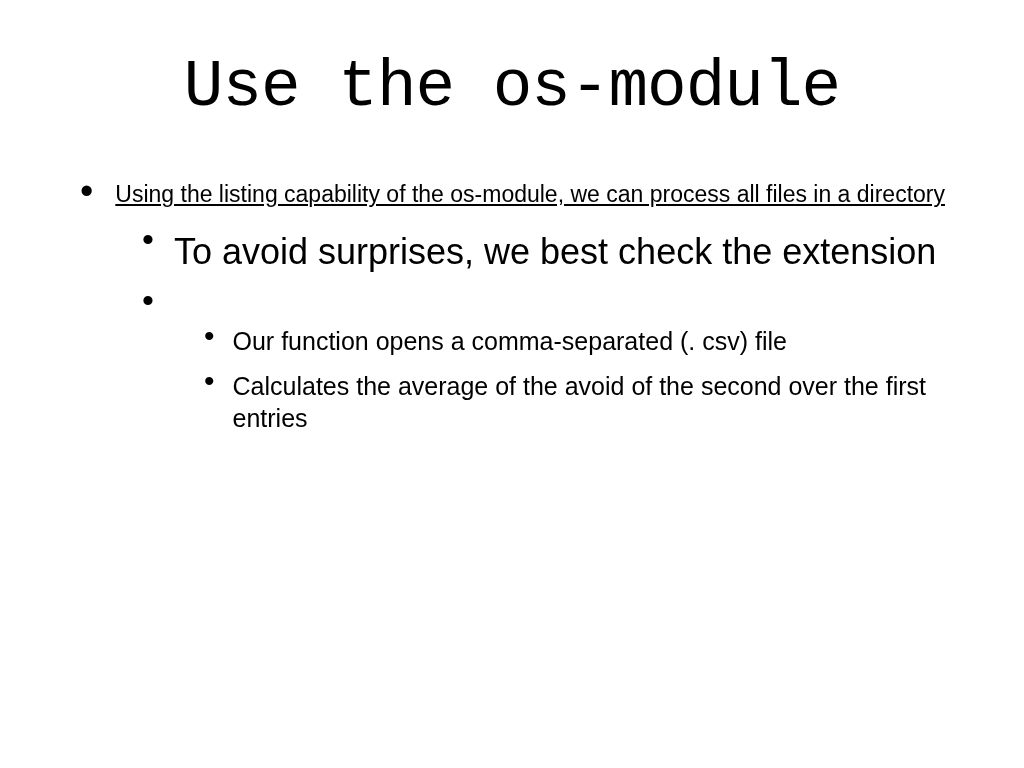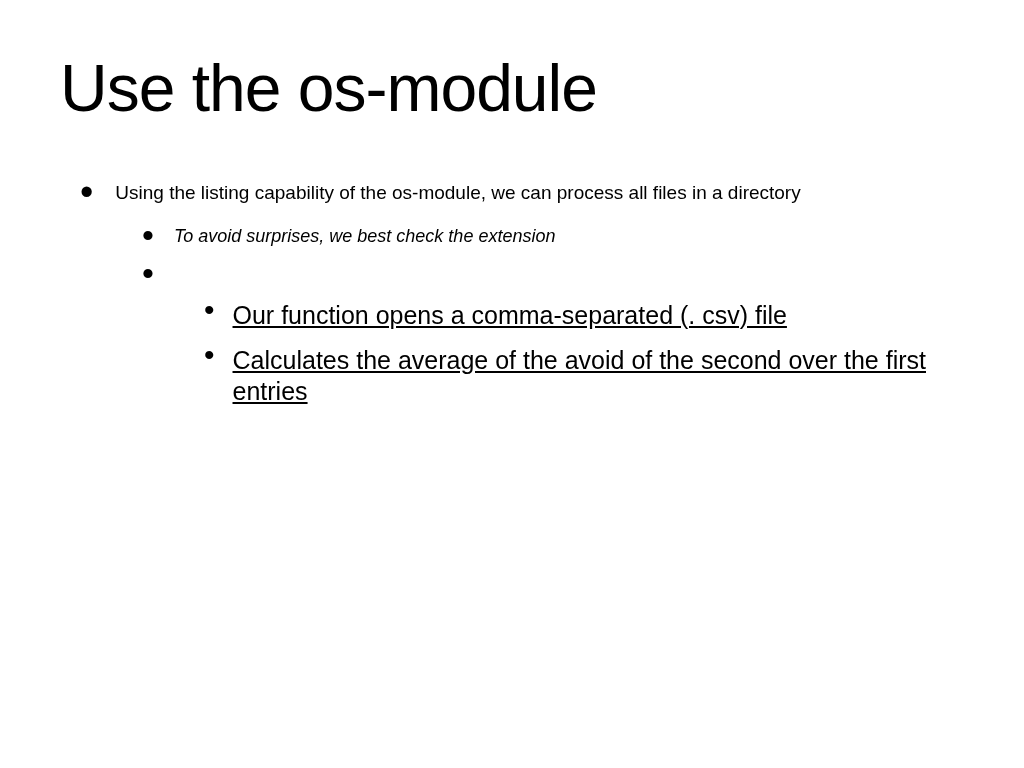--- a/index.html
+++ b/index.html
@@ -16,75 +16,76 @@
       overflow: hidden;
     }
     .slide {
       width: 100%;
       height: 100%;
       padding: 50px 60px 60px 60px;
     }
     .title {
       font-size: 66px;
       font-weight: normal;
+      text-align: center;
       margin-bottom: 55px;
       letter-spacing: -1px;
+      font-family: Liberation Mono, monospace;
     }
     ul {
       list-style: none;
     }
     .bullet-l1 {
       display: flex;
       align-items: flex-start;
       margin-left: 20px;
       margin-bottom: 18px;
     }
     .bullet-l1 .dot {
       font-size: 38px;
       line-height: 0.6;
       margin-right: 22px;
       flex-shrink: 0;
     }
     .bullet-l1 .text {
-      font-size: 19px;
+      font-size: 23px;
       line-height: 1.25;
+      text-decoration: underline;
     }
     .bullet-l2 {
       display: flex;
       align-items: flex-start;
       margin-left: 82px;
       margin-bottom: 16px;
     }
     .bullet-l2 .dot {
       font-size: 34px;
       line-height: 0.6;
       margin-right: 20px;
       flex-shrink: 0;
     }
     .bullet-l2 .text {
-      font-size: 18px;
+      font-size: 36px;
       line-height: 1.25;
-      font-style: italic;
     }
     .bullet-l3 {
       display: flex;
       align-items: flex-start;
       margin-left: 144px;
       margin-bottom: 14px;
     }
     .bullet-l3 .dot {
       font-size: 30px;
       line-height: 0.65;
       margin-right: 18px;
       flex-shrink: 0;
     }
     .bullet-l3 .text {
       font-size: 25px;
       line-height: 1.25;
-      text-decoration: underline;
     }
     .code {
       font-family: "Courier New", Courier, monospace;
     }
     .l2-group {
       margin-top: 20px;
     }
     .l3-group {
       margin-top: 16px;
     }

